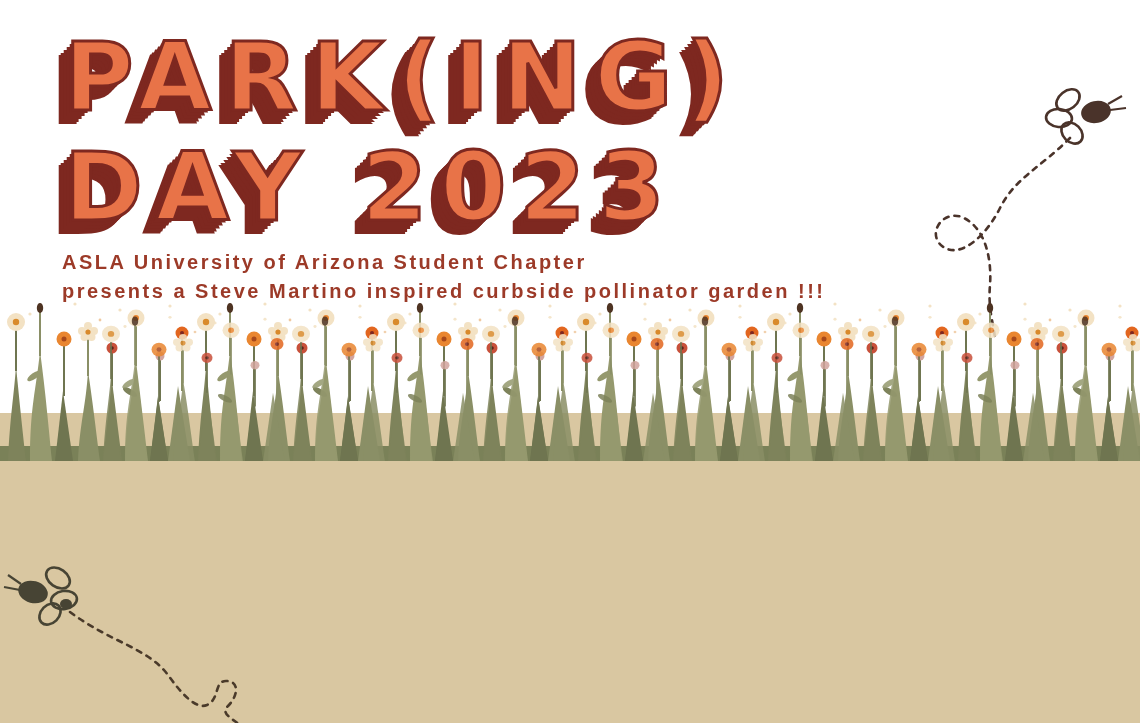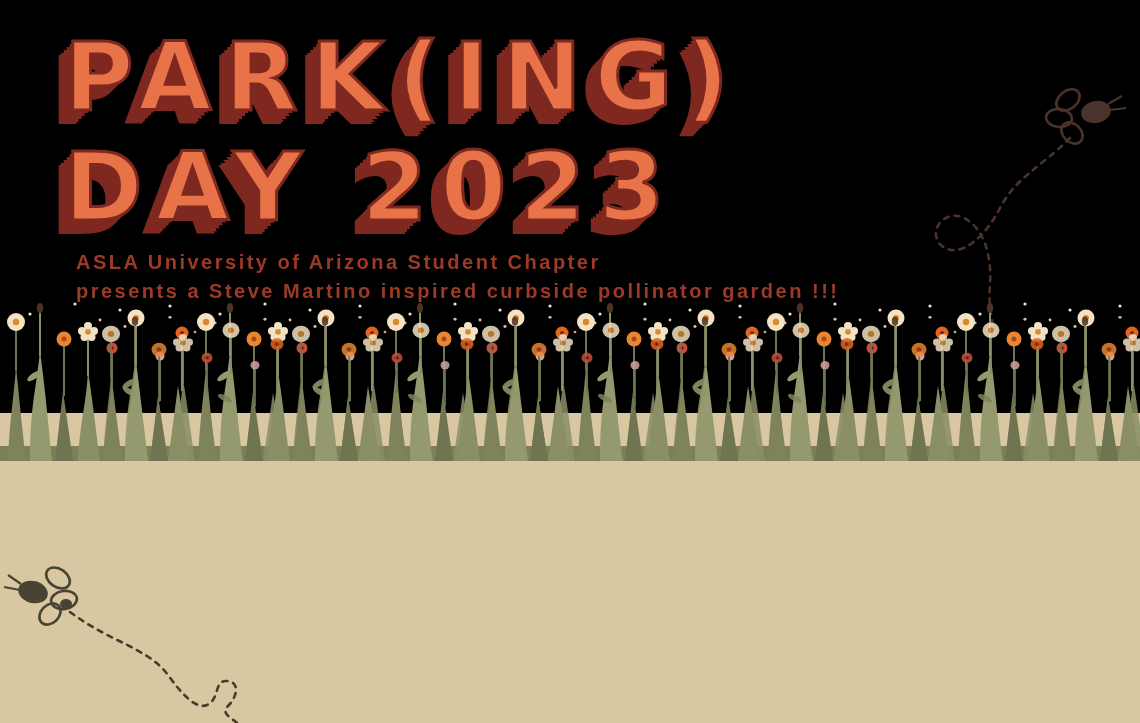--- a/index.html
+++ b/index.html
@@ -1,32 +1,32 @@
 <!DOCTYPE html>
 <html><head>
 <meta charset="utf-8">
 <style>
   html,body{margin:0;padding:0;background:#222;}
   .poster{
     position:relative;width:1140px;height:723px;overflow:hidden;
     font-family:"Liberation Sans",sans-serif;background:#D9C7A1;
   }
   
-  .orange-section{position:absolute;left:0;top:0;width:1140px;height:413px;background:#000000;}
+  .orange-section{position:absolute;left:0;top:0;width:1140px;height:413px;background:#ffffff;}
   .poster-title{
     position:absolute;left:64px;top:22px;
     font-family:"DejaVu Sans",sans-serif;font-weight:bold;
     font-size:95px;line-height:110px;letter-spacing:13px;
     color:#E87348;white-space:pre-line;
     -webkit-text-stroke:3px #7E2820;
     text-shadow:-3px 3px 0 #7E2820,-6px 6px 0 #7E2820,-9px 9px 0 #7E2820,
                 -12px 12px 0 #7E2820,-14px 14px 0 #7E2820;
   }
   .poster-subtitle{
-    position:absolute;left:76px;top:248px;
+    position:absolute;left:62px;top:248px;
     font-size:20px;line-height:29px;letter-spacing:2.5px;
     color:#9C3A28;white-space:pre-line;font-weight:bold;
   }
   
   .flower-band{position:absolute;left:0;top:296px;width:1140px;height:165px;}
   
   .tan-section{position:absolute;left:0;top:461px;width:1140px;height:262px;background:#D9C7A1;}
   
   .bee-top{position:absolute;left:900px;top:60px;}
   .bee-bottom{position:absolute;left:0;top:560px;}

